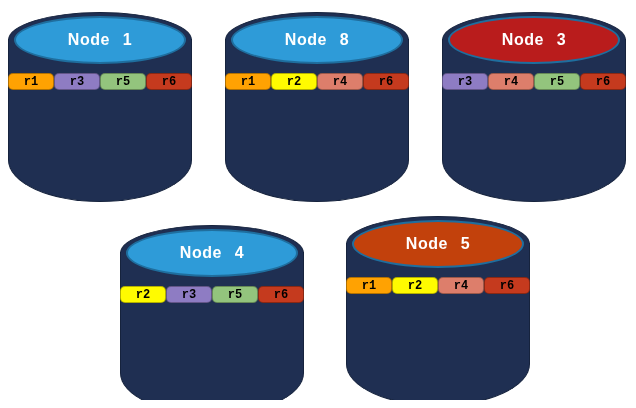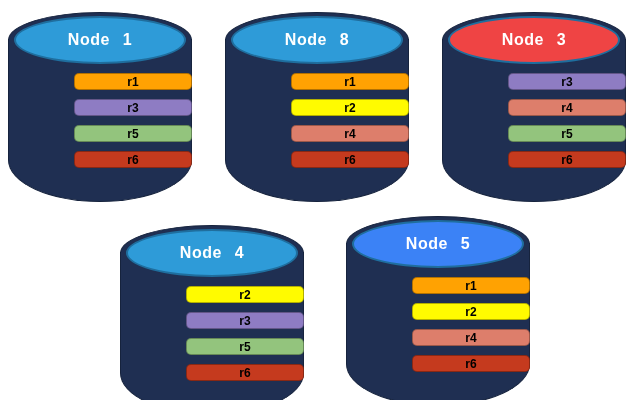--- a/index.html
+++ b/index.html
@@ -58,22 +58,23 @@
     font-weight: 600;
     word-spacing: 8px;
     letter-spacing: 0.5px;
     white-space: nowrap;
   }
   .replica-stack {
     position: absolute;
     left: 0; right: 0;
     top: 61px;
     display: flex;
-    flex-direction: column;
-    align-items: flex-end;
+    flex-direction: row;
+    align-items: flex-start;
+    font-family: Liberation Mono, monospace;
   }
   .replica-bar {
     width: 118px;
     height: 17px;
     margin-bottom: 9px;
     border-radius: 5px;
     border: 1px solid rgba(0,0,0,0.30);
     box-sizing: border-box;
     display: flex;
     align-items: center;
@@ -131,21 +132,21 @@
         </div>
         <div class="replica-bar" style="background: rgb(197, 58, 30);">
           <span class="replica-label">r6</span>
         </div>
       </div>
   </div>
 
   <div class="node" style="left: 442px; top: 12px;">
     <div class="cyl-top-rim" style="background: rgb(31, 47, 82);"></div>
     <div class="cyl-body" style="background: rgb(31, 47, 82);"></div>
-    <div class="cyl-cap" style="background: #ef4444; border: 2px solid rgb(31, 110, 158);">
+    <div class="cyl-cap" style="background: #b91c1c; border: 2px solid rgb(31, 110, 158);">
       <span class="node-label">Node 3</span>
     </div>
     <div class="replica-stack">
         <div class="replica-bar" style="background: rgb(142, 124, 195);">
           <span class="replica-label">r3</span>
         </div>
         <div class="replica-bar" style="background: rgb(221, 126, 107);">
           <span class="replica-label">r4</span>
         </div>
         <div class="replica-bar" style="background: rgb(147, 196, 125);">
@@ -175,21 +176,21 @@
         </div>
         <div class="replica-bar" style="background: rgb(197, 58, 30);">
           <span class="replica-label">r6</span>
         </div>
       </div>
   </div>
 
   <div class="node" style="left: 346px; top: 216px;">
     <div class="cyl-top-rim" style="background: rgb(31, 47, 82);"></div>
     <div class="cyl-body" style="background: rgb(31, 47, 82);"></div>
-    <div class="cyl-cap" style="background: #3b82f6; border: 2px solid rgb(31, 110, 158);">
+    <div class="cyl-cap" style="background: #c2410c; border: 2px solid rgb(31, 110, 158);">
       <span class="node-label">Node 5</span>
     </div>
     <div class="replica-stack">
         <div class="replica-bar" style="background: rgb(255, 162, 2);">
           <span class="replica-label">r1</span>
         </div>
         <div class="replica-bar" style="background: rgb(255, 251, 0);">
           <span class="replica-label">r2</span>
         </div>
         <div class="replica-bar" style="background: rgb(221, 126, 107);">

